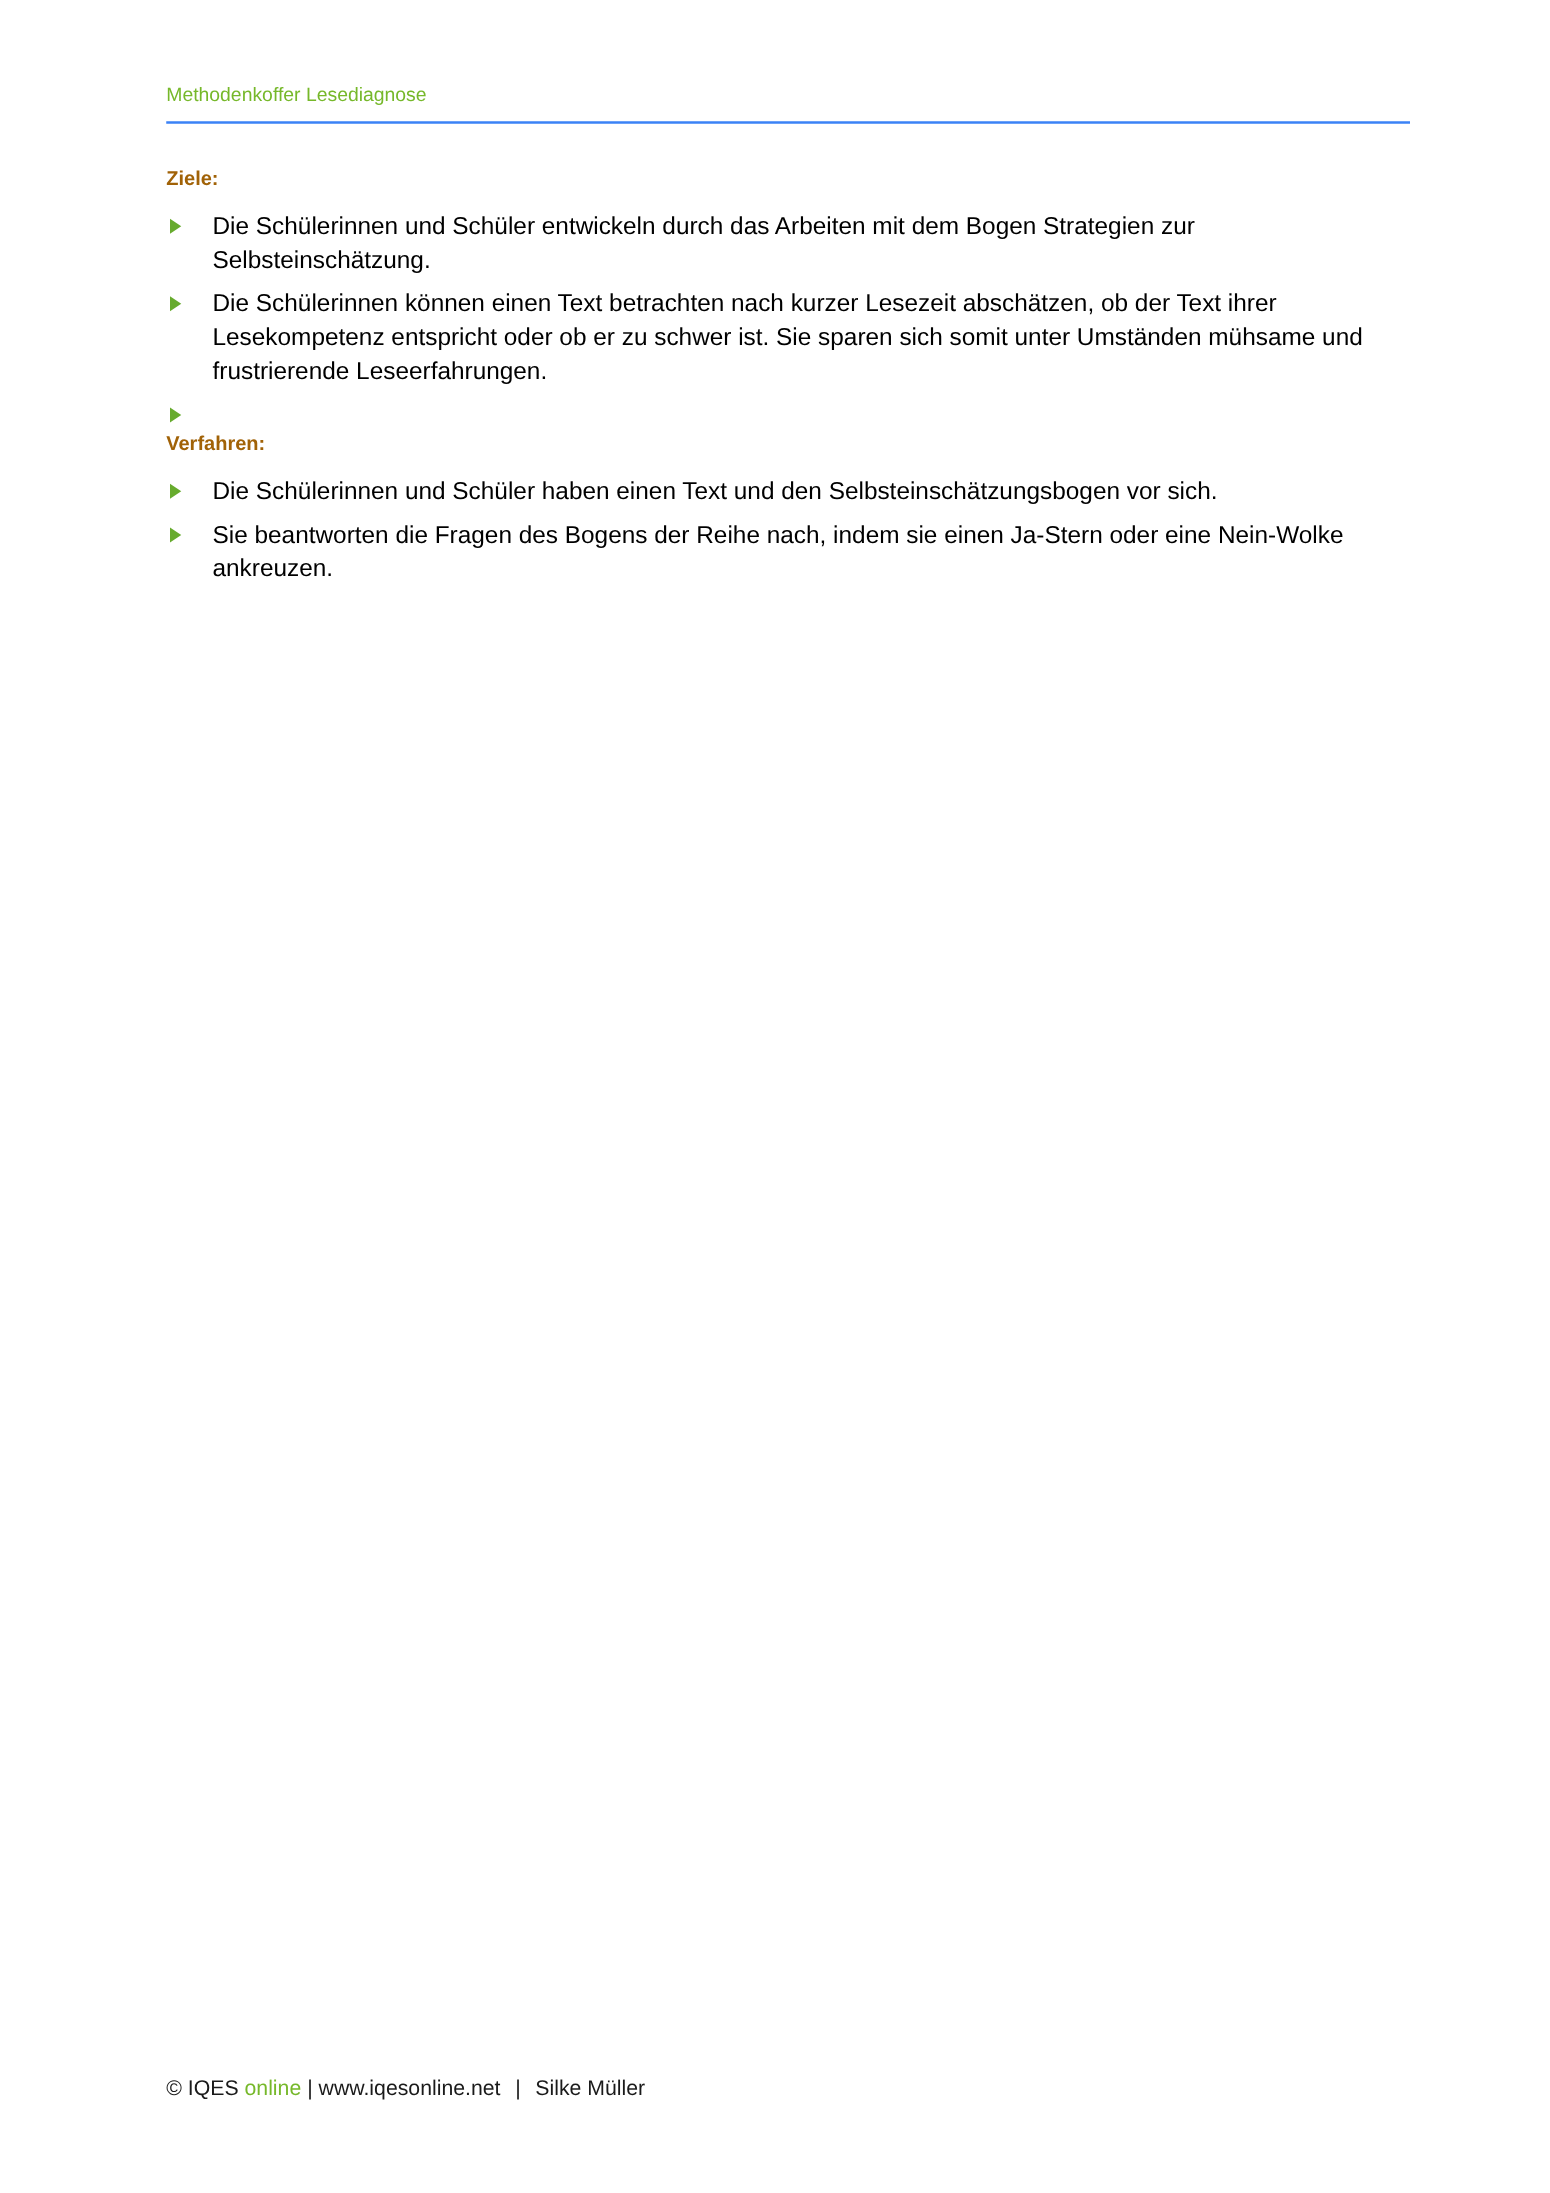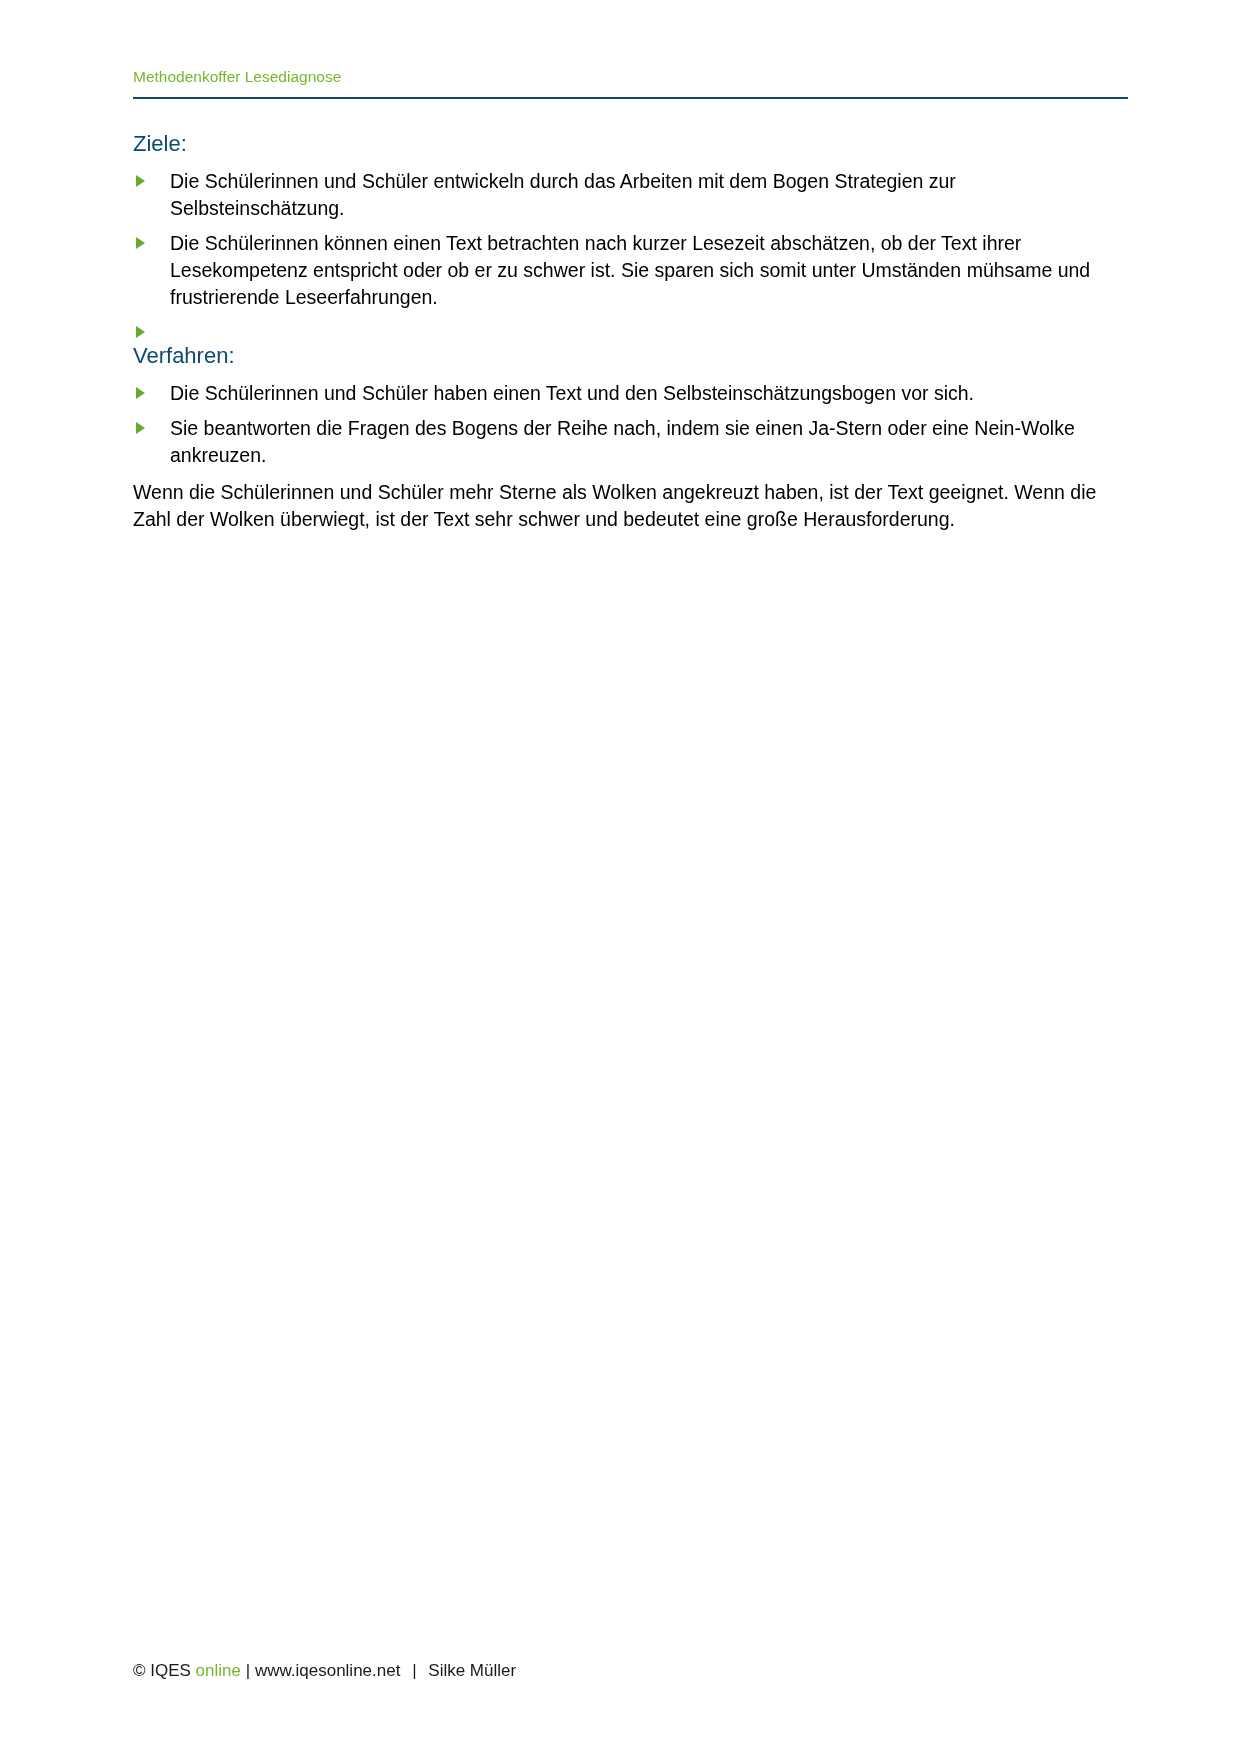--- a/index.html
+++ b/index.html
@@ -13,39 +13,39 @@
     overflow: hidden;
   }
   .content {
     position: absolute;
     left: 133px;
     right: 112px;
     top: 0;
   }
   .doc-header {
     padding: 68px 0 11px 0;
-    border-bottom: 2px solid #0c4a6e;
+    border-bottom: 2px solid #3b82f6;
     color: #76b82a;
     font-size: 15.5px;
     line-height: 18px;
   }
   h1.doc-title {
     margin: 89px 0 0 0;
     font-size: 47px;
     font-weight: 400;
     line-height: 62px;
     letter-spacing: -0.5px;
     color: #000000;
   }
   h2.section-heading {
     margin: 32px 0 0 0;
-    font-size: 22px;
+    font-size: 16px;
     line-height: 26px;
-    font-weight: 400;
-    color: #0c4a6e;
+    font-weight: 700;
+    color: #a16207;
   }
   ul.bullet-list {
     margin: 11px 0 0 0;
     padding: 0;
     list-style: none;
   }
   ul.bullet-list li {
     position: relative;
     padding-left: 37px;
     margin: 0 0 8px 0;
@@ -110,21 +110,20 @@
       <li>
         <span class="tri-icon"></span>
         <span>Die Schülerinnen und Schüler haben einen Text und den Selbsteinschätzungsbogen vor sich.</span>
       </li>
       <li>
         <span class="tri-icon"></span>
         <span>Sie beantworten die Fragen des Bogens der Reihe nach, indem sie einen Ja-Stern oder eine Nein-Wolke ankreuzen.</span>
       </li>
     </ul>
 
-    <p class="section-paragraph">Wenn die Schülerinnen und Schüler mehr Sterne als Wolken angekreuzt haben, ist der Text geeignet. Wenn die Zahl der Wolken überwiegt, ist der Text sehr schwer und bedeutet eine große Herausforderung.</p>
 
   </div>
 
   <div class="doc-footer">
     <span>© IQES</span>
     <span class="green">online</span>
     <span>|</span>
     <span>www.iqesonline.net</span>
     <span class="sep2">|</span>
     <span>Silke Müller</span>

